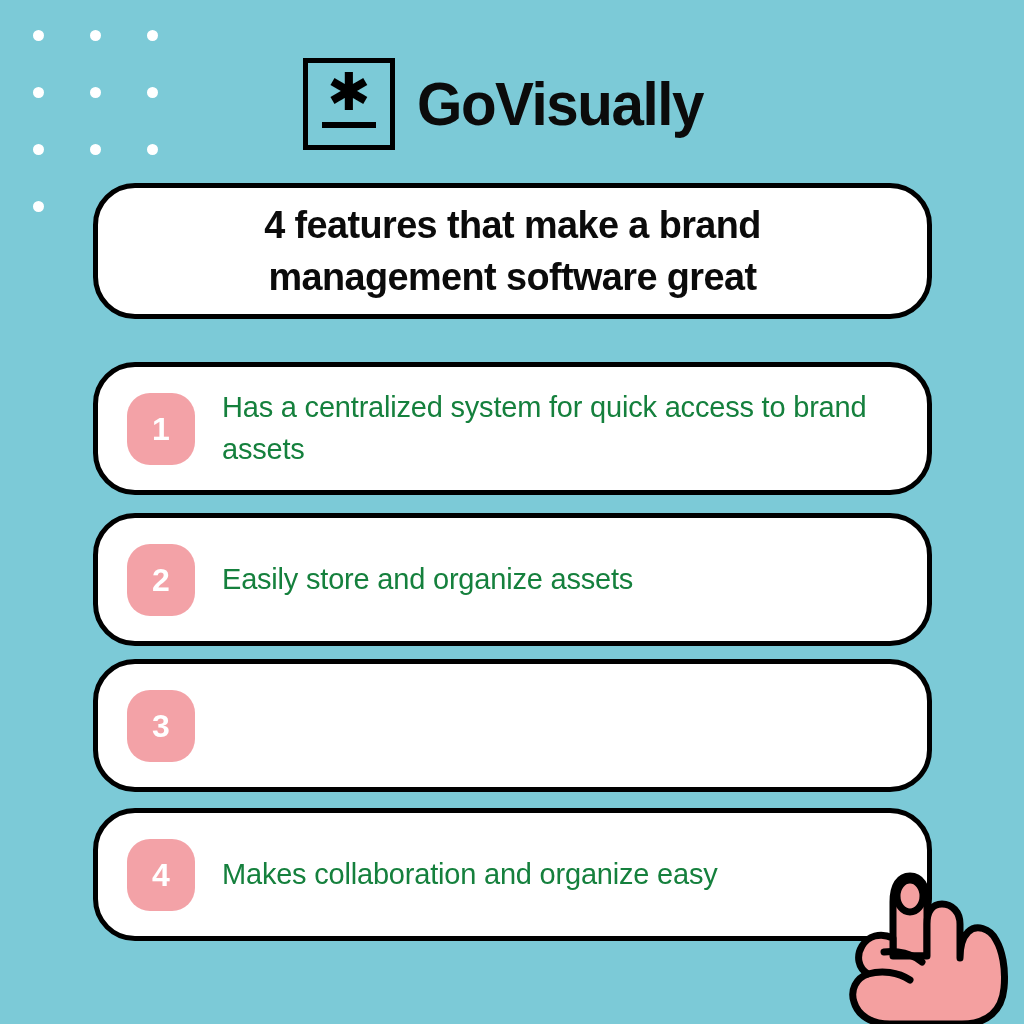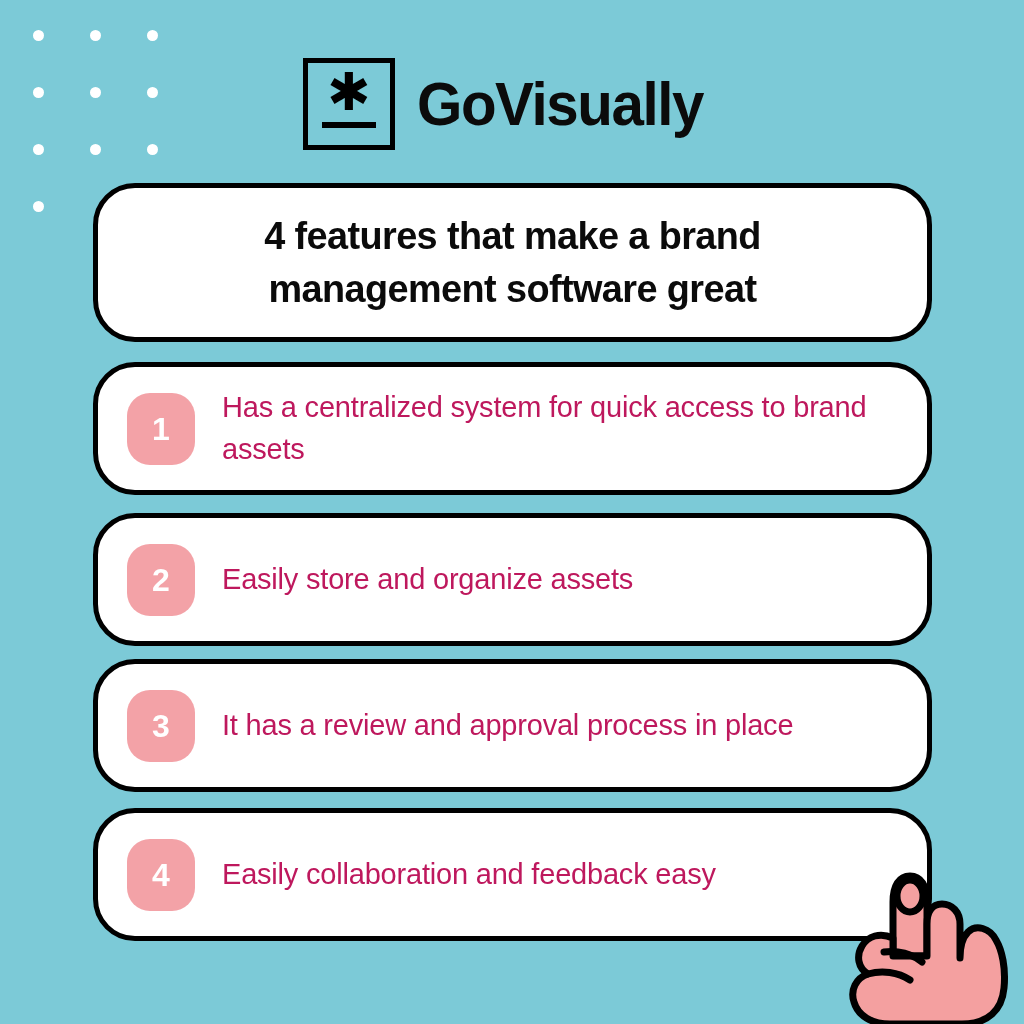--- a/index.html
+++ b/index.html
@@ -90,21 +90,21 @@
     position: absolute;
     left: 93px;
     width: 839px;
     box-sizing: border-box;
     background: #ffffff;
     border: 5px solid #000000;
     border-radius: 42px;
   }
   #title-card {
     top: 183px;
-    height: 159px;
+    height: 136px;
     display: flex;
     align-items: center;
     justify-content: center;
     padding: 0 56px;
   }
   #title-text {
     font-size: 39px;
     font-weight: 700;
     line-height: 1.34;
     color: #0b0b0b;
@@ -137,21 +137,21 @@
     align-items: center;
     justify-content: center;
     font-size: 32px;
     font-weight: 700;
     line-height: 1;
   }
   .item-text {
     font-size: 29px;
     font-weight: 400;
     line-height: 1.42;
-    color: #be185d;
+    color: #15803d;
     letter-spacing: -0.2px;
     max-width: 660px;
   }
 
   
   #hand-cursor {
     position: absolute;
     left: 836px;
     top: 828px;
     width: 200px;
@@ -194,26 +194,25 @@
     <div class="item-text">Has a centralized system for quick access to brand assets</div>
   </div>
 
   <div class="card item-card" id="item-card-1">
     <div class="badge">2</div>
     <div class="item-text">Easily store and organize assets</div>
   </div>
 
   <div class="card item-card" id="item-card-2">
     <div class="badge">3</div>
-    <div class="item-text">It has a review and approval process in place</div>
   </div>
 
   <div class="card item-card" id="item-card-3">
     <div class="badge">4</div>
-    <div class="item-text">Easily collaboration and feedback easy</div>
+    <div class="item-text">Makes collaboration and organize easy</div>
   </div>
 
   <div id="hand-cursor">
     <svg width="200" height="200" viewBox="0 0 200 200" aria-hidden="true">
       <g stroke="#000000" stroke-width="7" stroke-linejoin="round" stroke-linecap="round" fill="#f4a0a0">
 
         <path d="M57 74
                  C57 58 63 48 74 48
                  C85 48 91 58 91 74
                  L91 128

